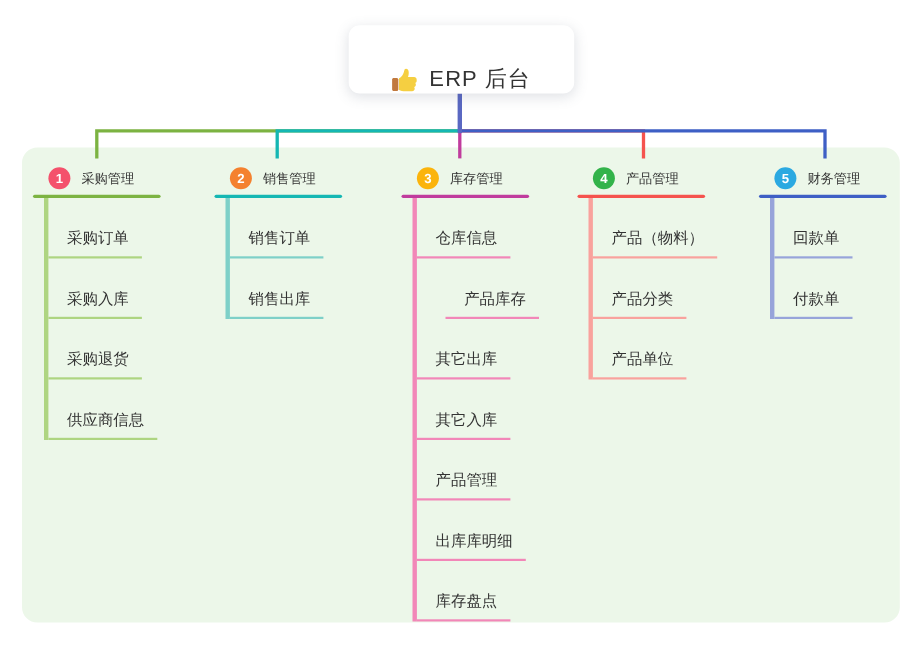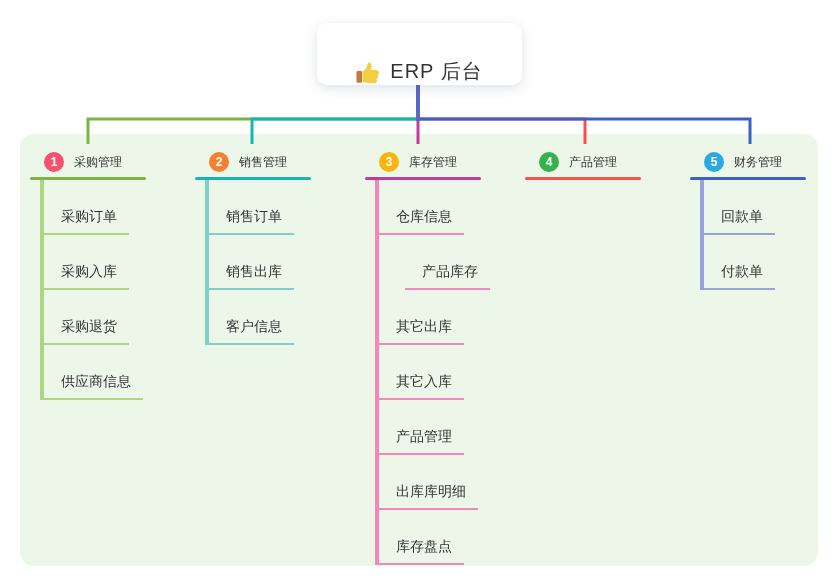--- a/index.html
+++ b/index.html
@@ -165,23 +165,20 @@
       <span class="branch-title">销售管理</span>
     </div>
     <div class="branch-underline" style="background-color: rgb(21, 183, 179);"></div>
     <ul class="children" style="border-left-color: rgb(126, 208, 200);">
         <li>
           <span style="border-bottom-color: rgb(126, 208, 200);">销售订单</span>
         </li>
         <li>
           <span style="border-bottom-color: rgb(126, 208, 200);">销售出库</span>
         </li>
-        <li>
-          <span style="border-bottom-color: rgb(126, 208, 200);">客户信息</span>
-        </li>
       </ul>
   </div>
 
   <div class="branch b3">
     <div class="branch-header">
       <span class="badge" style="background-color: rgb(251, 180, 12);">3</span>
       <span class="branch-title">库存管理</span>
     </div>
     <div class="branch-underline" style="background-color: rgb(192, 60, 157);"></div>
     <ul class="children" style="border-left-color: rgb(242, 135, 184);">
@@ -208,20 +205,31 @@
         </li>
       </ul>
   </div>
 
   <div class="branch b4">
     <div class="branch-header">
       <span class="badge" style="background-color: rgb(51, 179, 74);">4</span>
       <span class="branch-title">产品管理</span>
     </div>
     <div class="branch-underline" style="background-color: rgb(245, 83, 78);"></div>
+    <ul class="children" style="border-left-color: rgb(249, 162, 157);">
+        <li>
+          <span style="border-bottom-color: rgb(249, 162, 157);">产品（物料）</span>
+        </li>
+        <li>
+          <span style="border-bottom-color: rgb(249, 162, 157);">产品分类</span>
+        </li>
+        <li>
+          <span style="border-bottom-color: rgb(249, 162, 157);">产品单位</span>
+        </li>
+      </ul>
   </div>
 
   <div class="branch b5">
     <div class="branch-header">
       <span class="badge" style="background-color: rgb(43, 169, 225);">5</span>
       <span class="branch-title">财务管理</span>
     </div>
     <div class="branch-underline" style="background-color: rgb(62, 95, 197);"></div>
     <ul class="children" style="border-left-color: rgb(151, 164, 218);">
         <li>

